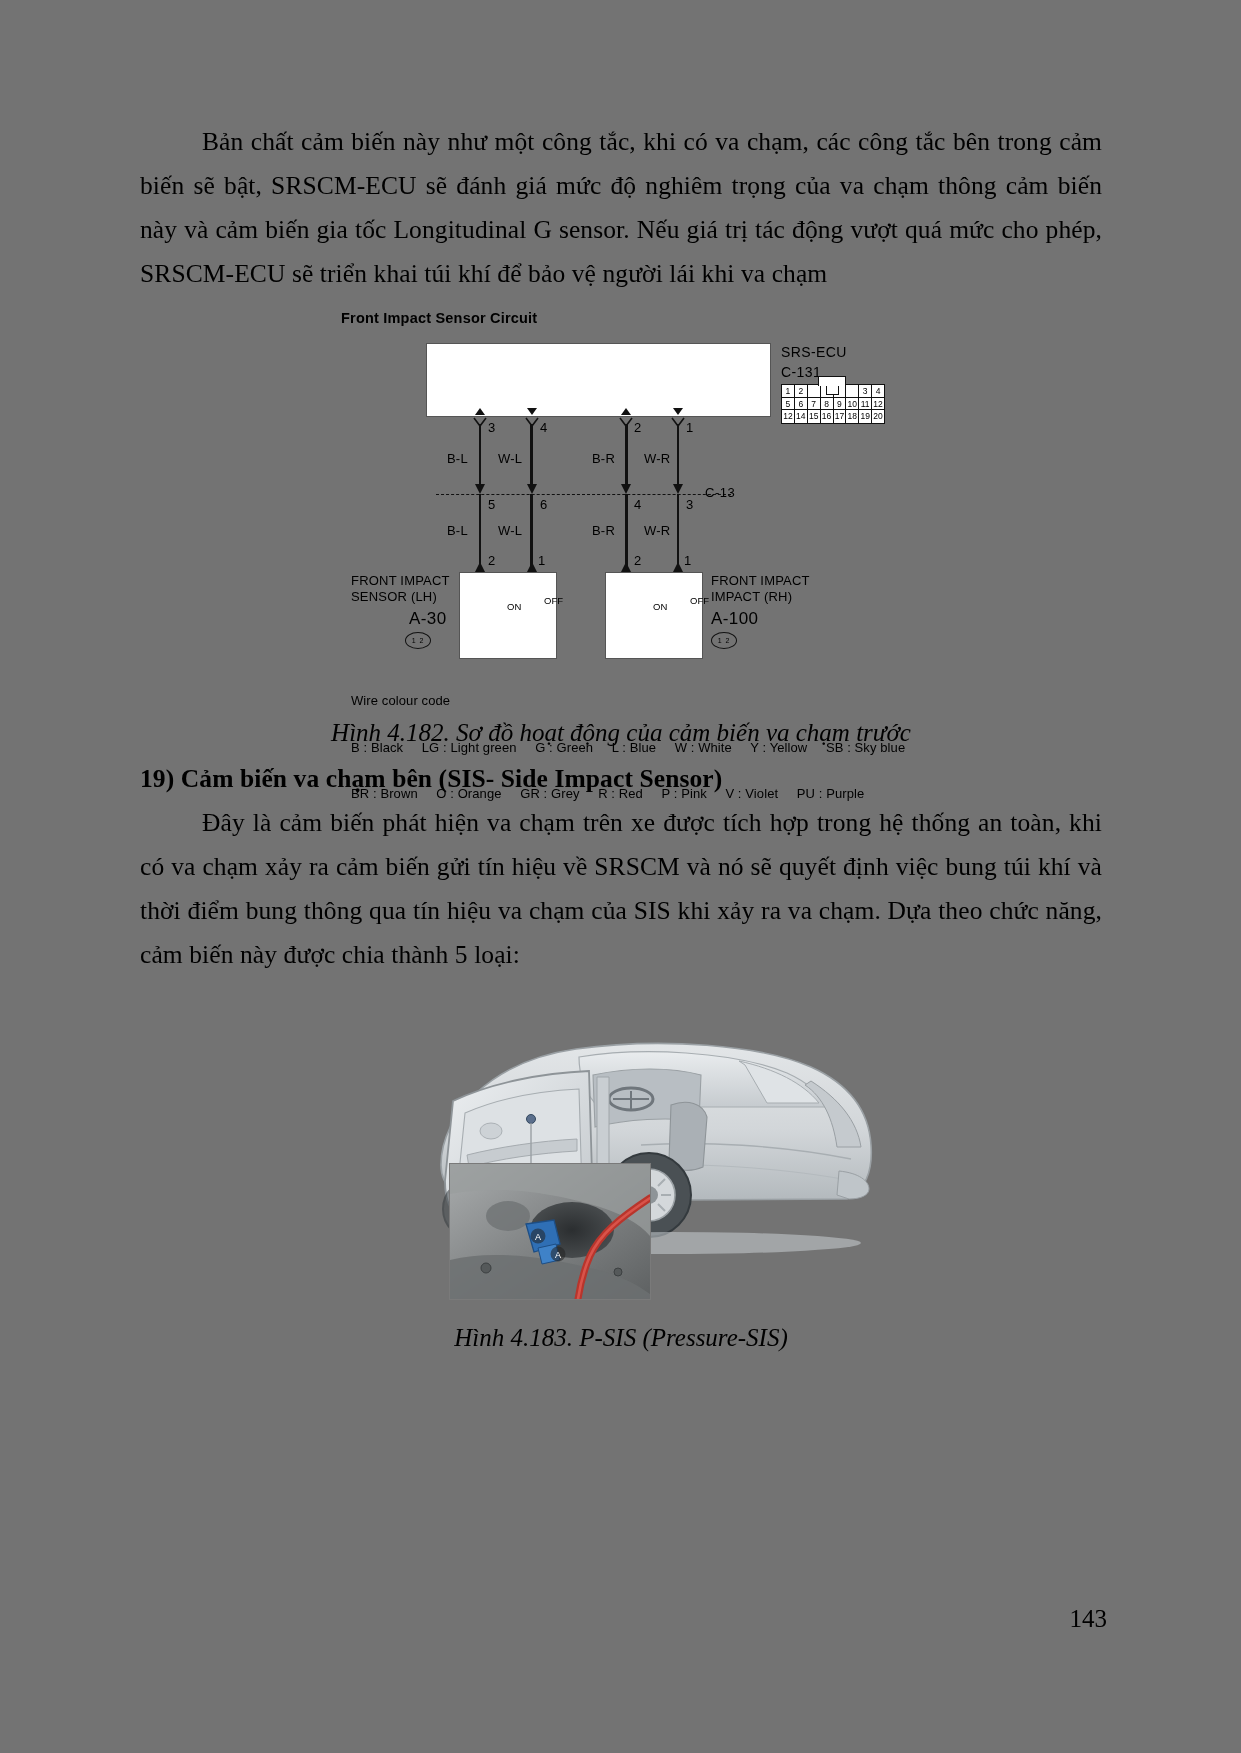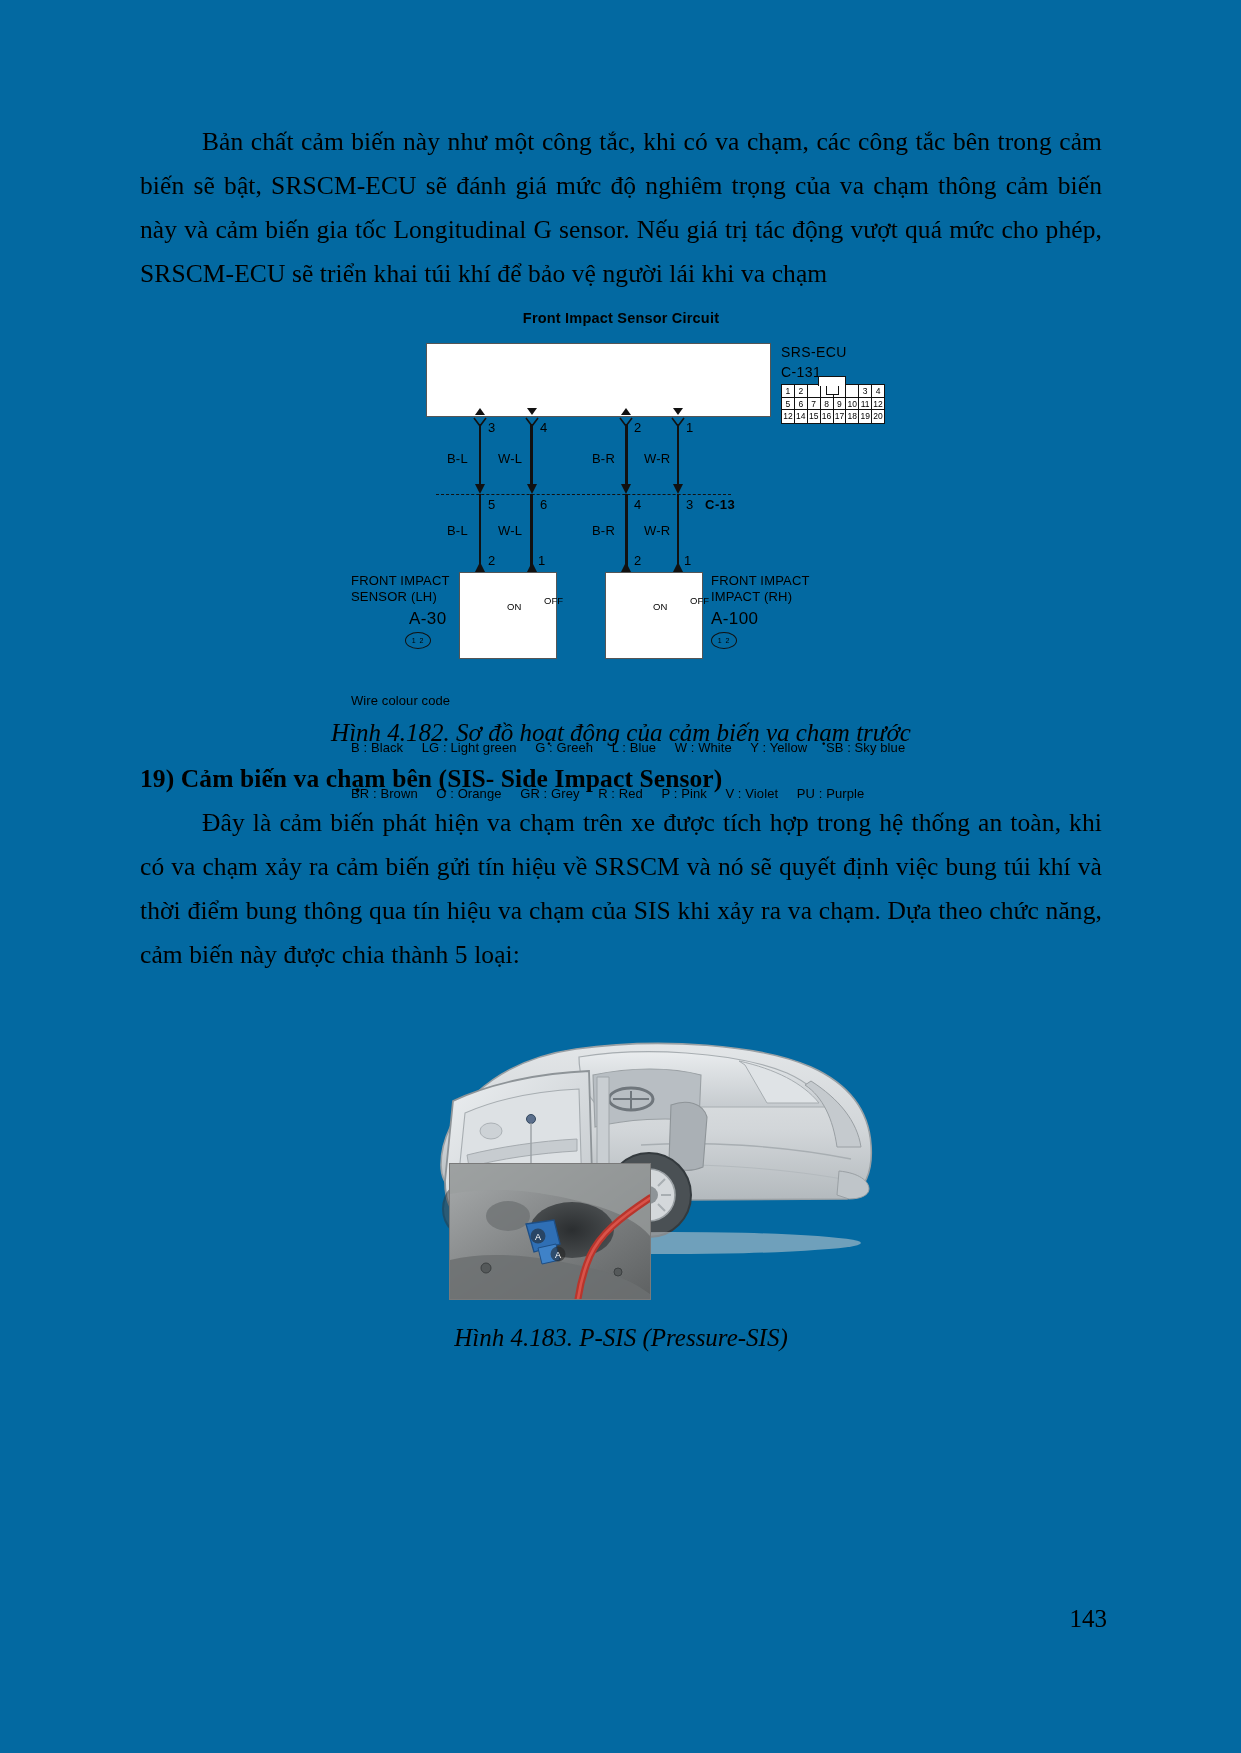--- a/index.html
+++ b/index.html
@@ -12,21 +12,21 @@
     height: 1753px;
     position: relative;
     font-family: "Liberation Serif", serif;
     color: #000;
   }
   .page {
     position: absolute;
     left: 0; top: 0;
     width: 1241px;
     height: 1753px;
-    background: #0369a1;
+    background: #737373;
     overflow: hidden;
   }
   .content {
     position: absolute;
     left: 140px;
     top: 120px;
     width: 962px;
   }
   p.body-text {
     font-size: 25.5px;
@@ -58,21 +58,20 @@
     position: relative;
     width: 560px;
     height: 395px;
     margin: 14px auto 0 auto;
     font-family: "Liberation Sans", sans-serif;
   }
   .circ-title {
     position: absolute;
     left: 0; top: 0;
     width: 560px;
-    text-align: center;
     font-size: 14.5px;
     font-weight: bold;
     letter-spacing: 0.2px;
   }
   .ecu-box {
     position: absolute;
     left: 85px; top: 33px;
     width: 345px; height: 74px;
     border: 1.4px solid #555;
     background: #fff;
@@ -375,21 +374,21 @@
         <div class="wire-label" style="left:157px; top:141px;">W-L</div>
         <div class="wire-label" style="left:251px; top:141px;">B-R</div>
         <div class="wire-label" style="left:303px; top:141px;">W-R</div>
 
         <div class="dashed-line" style="left:95px; top:184px; width:295px;"></div>
 
         <div class="pin-num" style="left:147px; top:187px;">5</div>
         <div class="pin-num" style="left:199px; top:187px;">6</div>
         <div class="pin-num" style="left:293px; top:187px;">4</div>
         <div class="pin-num" style="left:345px; top:187px;">3</div>
-        <div class="pin-num" style="left:364px; top:187px; letter-spacing:0.5px;font-weight:bold;">C-13</div>
+        <div class="pin-num" style="left:364px; top:175px; letter-spacing:0.5px;">C-13</div>
 
         <div class="wire-label" style="left:106px; top:213px;">B-L</div>
         <div class="wire-label" style="left:157px; top:213px;">W-L</div>
         <div class="wire-label" style="left:251px; top:213px;">B-R</div>
         <div class="wire-label" style="left:303px; top:213px;">W-R</div>
 
         <div class="pin-num" style="left:147px; top:243px;">2</div>
         <div class="pin-num" style="left:197px; top:243px;">1</div>
         <div class="pin-num" style="left:293px; top:243px;">2</div>
         <div class="pin-num" style="left:343px; top:243px;">1</div>

